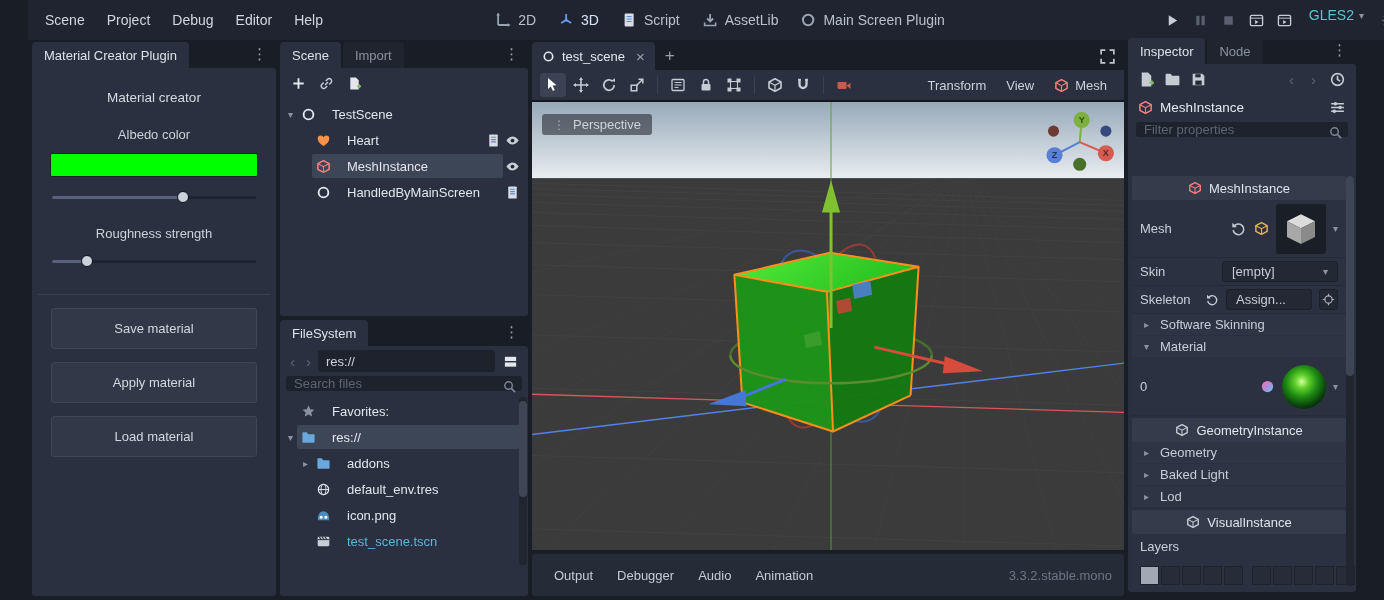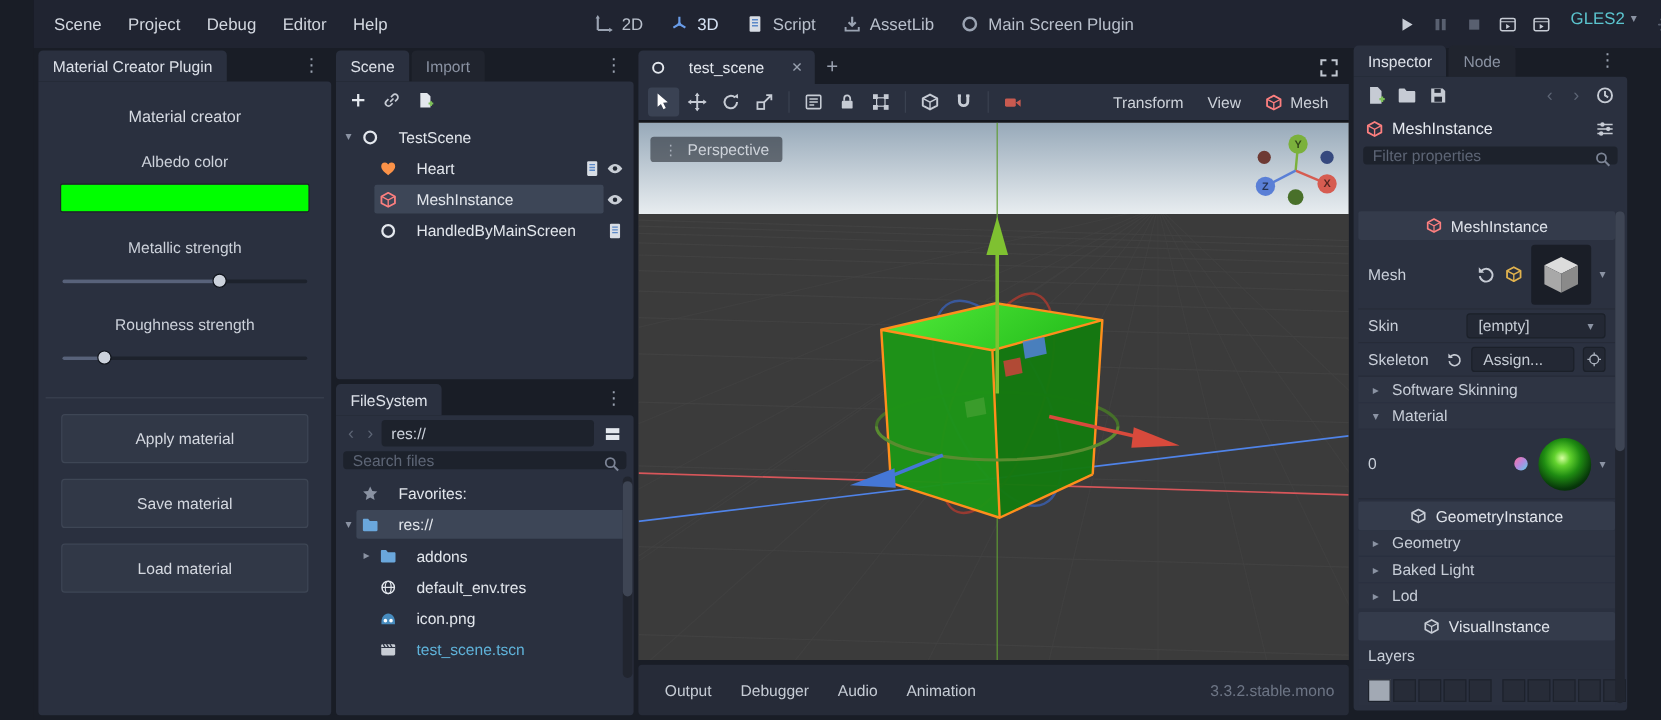--- a/index.html
+++ b/index.html
@@ -67,21 +67,21 @@
   .navbar{display:flex;align-items:center;gap:3px;padding:4px 6px;height:30px;}
   .navarrow{color:#5d6575;font-size:15px;padding:0 4px;}
   .pathbox{flex:1;height:22px;background:#1d222c;border-radius:3px;color:#ccd2dc;display:flex;align-items:center;padding:0 8px;}
   .fsearch{padding:0 6px 4px;}
   .vscroll{position:absolute;right:3px;width:8px;background:#21252f;border-radius:4px;}
   .vthumb{position:absolute;left:0;width:8px;background:#3e4554;border-radius:4px;}
 
   
   #center{left:504px;top:42px;width:592px;height:508px;position:absolute;}
   .scene-tabs{display:flex;height:28px;align-items:stretch;}
-  .stab{display:flex;align-items:center;gap:19px;background:#2a303f;border-radius:4px 4px 0 0;padding:0 10px;color:#e3e7ee;}
+  .stab{display:flex;align-items:center;gap:7px;background:#2a303f;border-radius:4px 4px 0 0;padding:0 10px;color:#e3e7ee;}
   .stab .close{color:#9aa2b0;font-size:15px;margin-left:4px;}
   .addtab{display:flex;align-items:center;padding:0 10px;color:#9aa2b0;font-size:17px;}
   .expandbtn{margin-left:auto;align-self:center;width:17px;height:17px;color:#c0c6d0;margin-right:8px;}
   .vtoolbar{height:30px;background:#2a303f;display:flex;align-items:center;gap:2px;padding:0 8px;}
   .vtb{width:26px;height:24px;display:flex;align-items:center;justify-content:center;color:#c6cbd4;border-radius:3px;}
   .vtb .ic{width:16px;height:16px;}
   .vtb.active{background:#3a4253;color:#fff;}
   .vtb.red{color:#c85a50;}
   .vsep{width:1px;height:18px;background:#3a4150;margin:0 5px;}
   .vspring{flex:1;}
@@ -413,35 +413,34 @@
 
   <div class="dock" id="left-dock">
     <div class="tabs">
       <span class="tab active">Material Creator Plugin</span>
       <span class="dots">⋮</span>
     </div>
     <div class="dock-body">
       <div class="mat-title">Material creator</div>
       <div class="mat-label">Albedo color</div>
       <div class="swatch" style="background: rgb(0, 255, 0);"></div>
-      <div class="mat-label">Metallic strength</div>
       <div class="slider">
         <div class="track"></div>
           <div class="fill" style="width:64%"></div>
           <div class="grab" style="left:64%"></div>
       </div>
       <div class="mat-label">Roughness strength</div>
       <div class="slider">
         <div class="track"></div>
           <div class="fill" style="width:17%"></div>
           <div class="grab" style="left:17%"></div>
       </div>
       <div class="hsep"></div>
+      <button class="mat-btn">Save material</button>
       <button class="mat-btn">Apply material</button>
-      <button class="mat-btn">Save material</button>
       <button class="mat-btn">Load material</button>
     </div>
   </div>
 
   <div class="dock" id="scene-dock">
     <div class="tabs">
       <span class="tab active">Scene</span>
       <span class="tab">Import</span>
       <span class="dots">⋮</span>
     </div>

